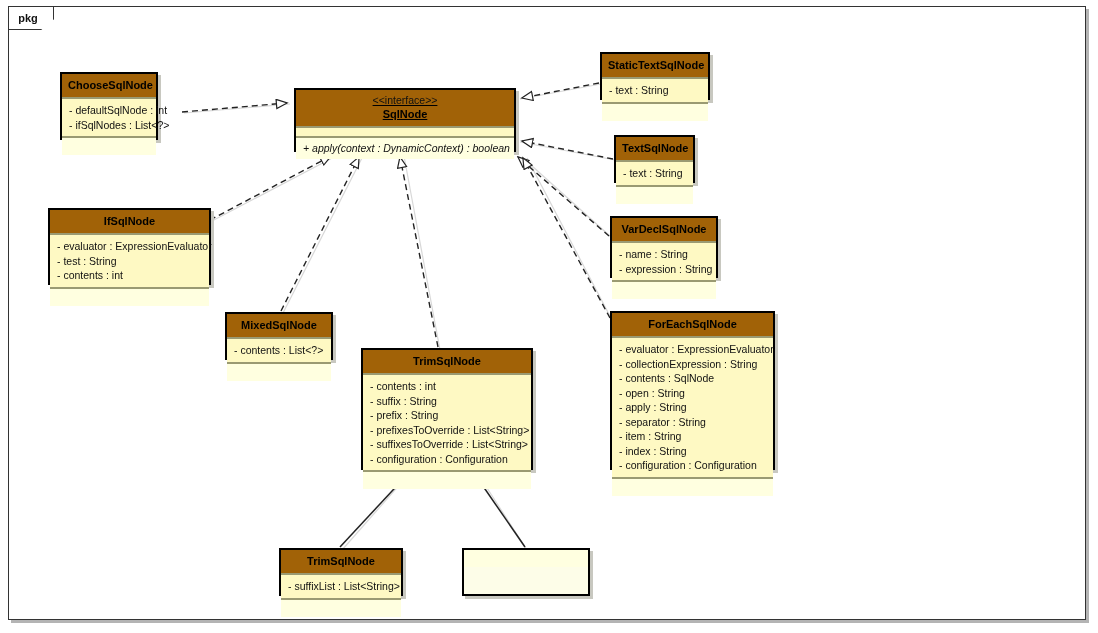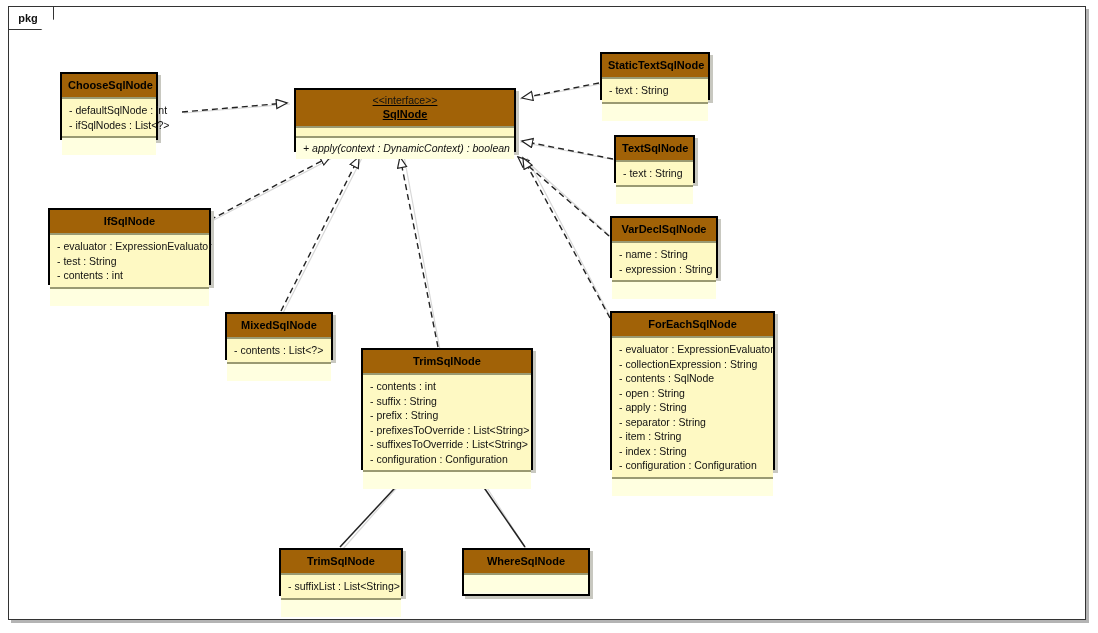--- a/index.html
+++ b/index.html
@@ -213,20 +213,17 @@
       <div class="cls" style="left: 279px; top: 548px; width: 124px; height: 48px;">
         <div class="hdr">
           <span class="nm">TrimSqlNode</span>
         </div>
         <div class="attrs">
           <div class="attr">- suffixList : List&lt;String&gt;</div>
         </div>
         <div class="ops"></div>
       </div>
       <div class="cls" style="left: 462px; top: 548px; width: 128px; height: 48px;">
-        <div class="hdr">
-          <span class="nm">WhereSqlNode</span>
-        </div>
         <div class="ops"></div>
       </div>
     </div>
 
 </div>
 
 </body></html>

